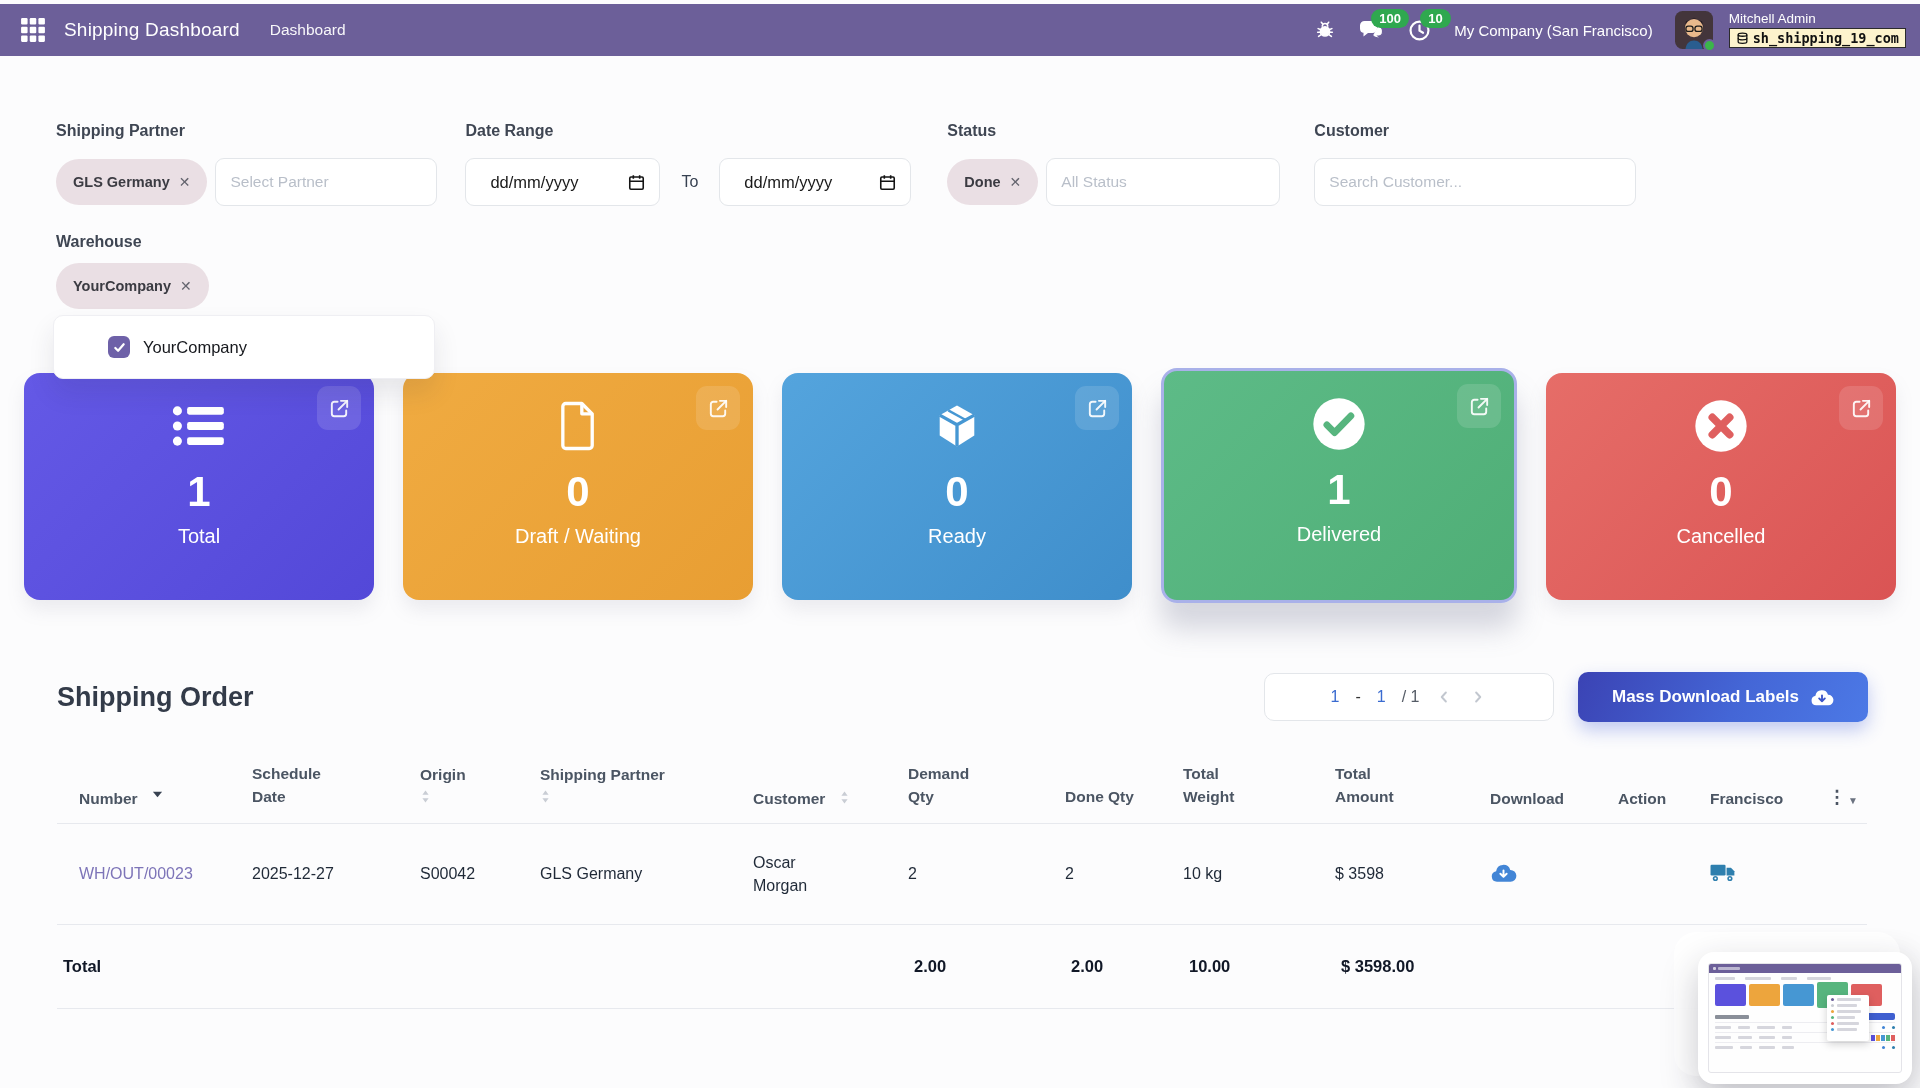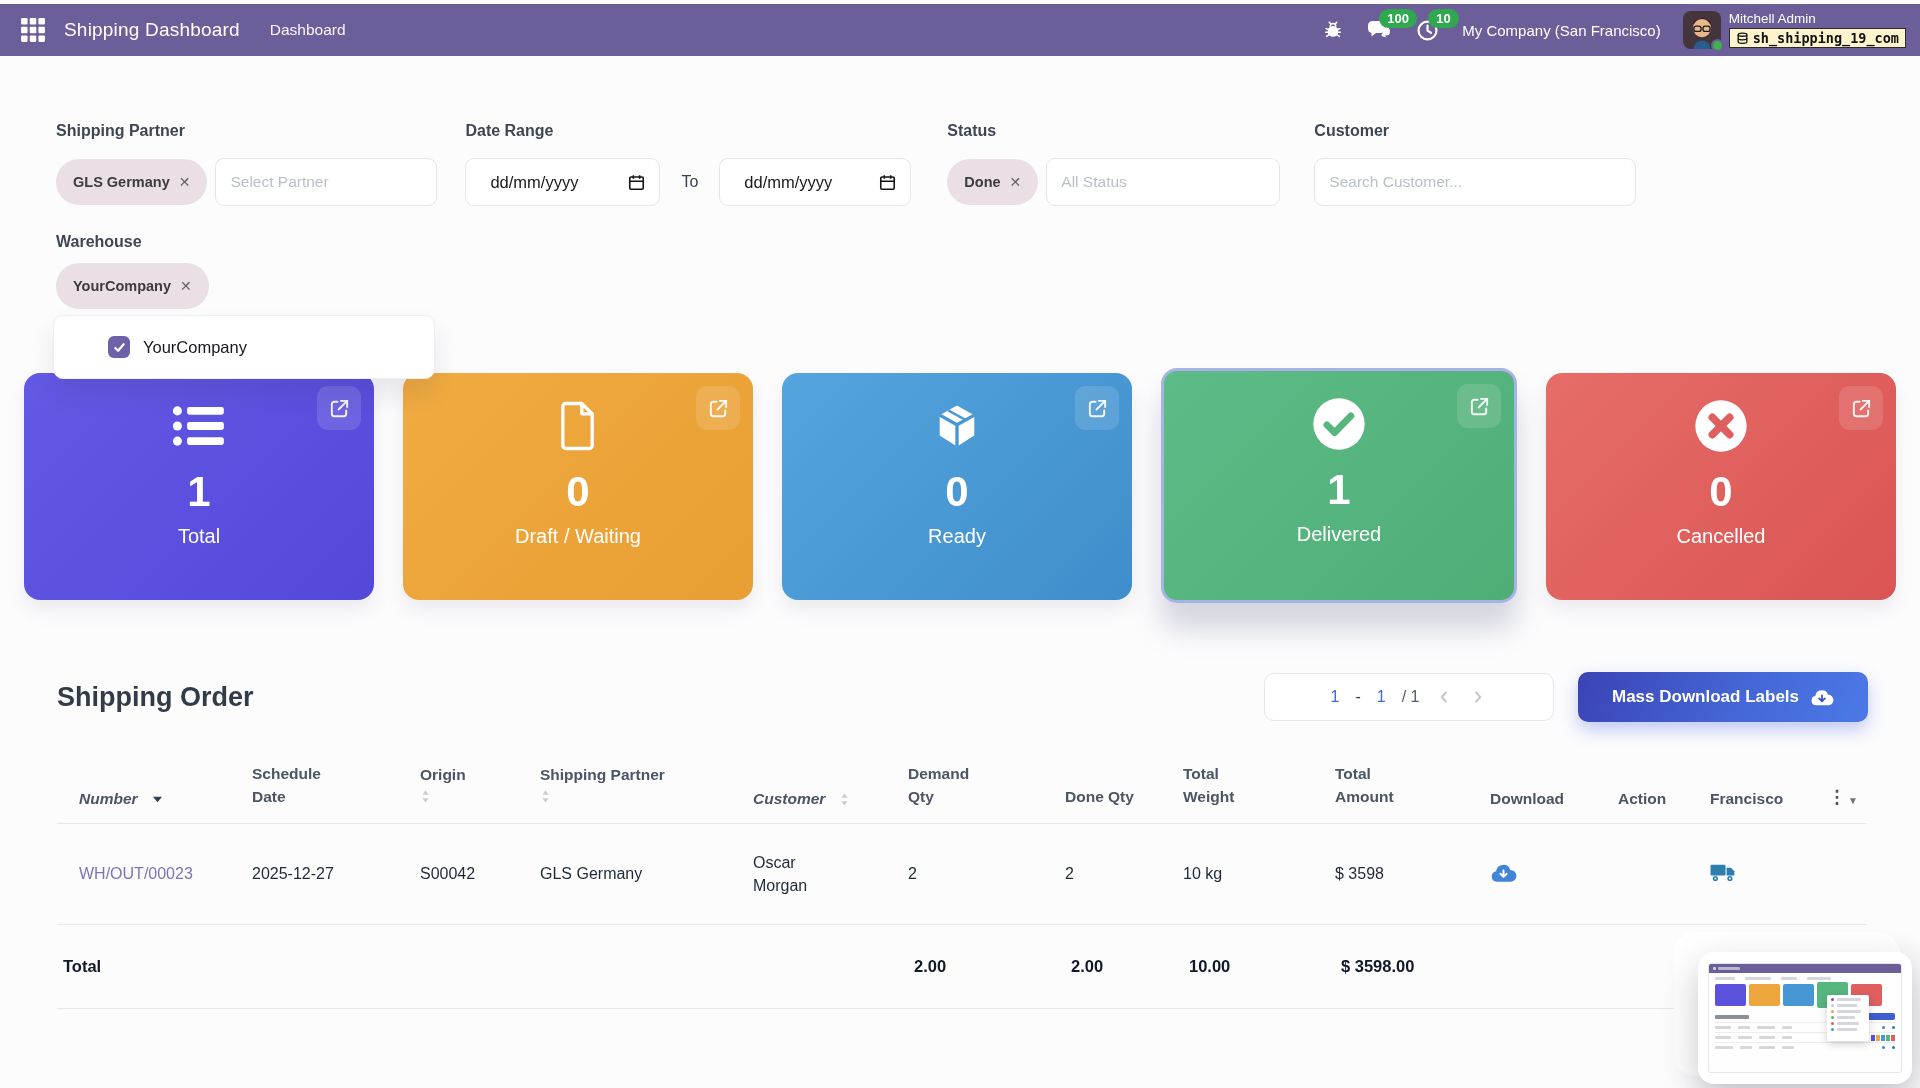--- a/index.html
+++ b/index.html
@@ -9,21 +9,21 @@
   
   .topbar { position:absolute; top:4px; left:0; width:100%; height:52px; background:#6c5f99; display:flex; align-items:center; color:#fff; }
   .tb-left { display:flex; align-items:center; gap:14px; padding-left:16px; }
   .apps-btn { width:34px; height:34px; display:flex; align-items:center; justify-content:center; cursor:pointer; }
   .app-title { font-size:19px; font-weight:500; letter-spacing:.2px; }
   .menu-item { font-size:15.5px; margin-left:16px; opacity:.95; cursor:pointer; }
   .tb-right { margin-left:auto; display:flex; align-items:center; gap:22px; padding-right:14px; }
   .tb-ico { position:relative; display:flex; align-items:center; cursor:pointer;justify-content:flex-end; }
   .badge { position:absolute; top:-9px; left:13px; background:#2fa84f; color:#fff; font-size:13px; font-weight:700; padding:1px 8px; border-radius:11px; line-height:17px; }
   .company { font-size:15px; cursor:pointer; white-space:nowrap; }
-  .user { display:flex; align-items:flex-start; gap:8px; cursor:pointer; }
+  .user { display:flex; align-items:flex-start; gap:16px; cursor:pointer; }
   .avatar-wrap { position:relative; width:38px; height:38px; }
   .presence-dot { position:absolute; right:-3px; bottom:-3px; width:13px; height:13px; border-radius:50%; background:#3bb54a; border:2px solid #6c5f99; }
   .user-meta { display:flex; flex-direction:column; gap:2px; }
   .user-name { font-size:13.5px; color:#fff; }
   .db-badge { display:flex; align-items:center; gap:4px; background:#fdf3cd; border:1px solid #2b2b2b; color:#111; font-family:"DejaVu Sans Mono", monospace; font-size:13.5px; font-weight:700; padding:1px 6px; }
 
   
   .filter-label { font-size:16px; font-weight:700; color:#3f4653; margin-bottom:18px; }
   .row1 { position:absolute; top:122px; left:56px; display:flex; }
   .row2 { position:absolute; top:233px; left:56px; }
@@ -71,21 +71,21 @@
   
   .table-wrap { position:absolute; top:762px; left:57px; width:1810px; }
   table { width:100%; border-collapse:collapse; table-layout:fixed; }
   thead th { text-align:left; vertical-align:bottom; padding:0 6px 15px 0; font-size:15.5px; font-weight:600; color:#4b5563; border-bottom:1px solid #e7e9ee; }
   thead th:first-child, tbody td:first-child { padding-left:22px; }
   tbody td { padding:27px 6px 27px 0; font-size:16px; color:#1f2937; border-bottom:1px solid #e7e9ee; vertical-align:middle; }
   tr.total-row td { font-weight:700; font-size:16.5px; color:#111827; padding:32px 6px; }
   .row-link { color:#7d74b8; text-decoration:none; cursor:pointer; }
   .wrap-narrow { display:inline-block; max-width:76px; line-height:23px; }
   .cust-wrap { display:inline-block; max-width:95px; line-height:23px; }
-  .th-inline { display:inline-flex; align-items:center; gap:14px;font-style:italic; }
+  .th-inline { display:inline-flex; align-items:flex-start; gap:14px; }
   .th-stack .sort-ud { margin-top:5px; display:inline-flex; }
   .sort-ud { display:inline-flex; flex-direction:column; line-height:0; }
   .icon-btn { cursor:pointer; display:inline-flex; }
   .kebab { font-size:18px; color:#4b5563; letter-spacing:0; cursor:pointer; display:inline-flex; align-items:flex-end; gap:2px; }
   .kebab .kcaret { font-size:10px; color:#6b7280; transform:translateY(-2px); }
 
   
   .preview { position:absolute; right:8px; bottom:4px; width:214px; height:132px; background:#fff; border-radius:16px; padding:11px 10px; box-shadow:0 14px 36px rgba(30,30,50,.25), -18px -14px 0 6px rgba(255,255,255,.95), 0 0 30px rgba(0,0,0,.06); cursor:pointer; }
   .pv-screen { position:relative; width:100%; height:100%; background:#fefefe; border:1px solid #e4e4e9; border-radius:3px; overflow:hidden; }
   .pv-bar { height:9px; background:#6c5f99; display:flex; align-items:center; gap:2px; padding:0 4px; }

